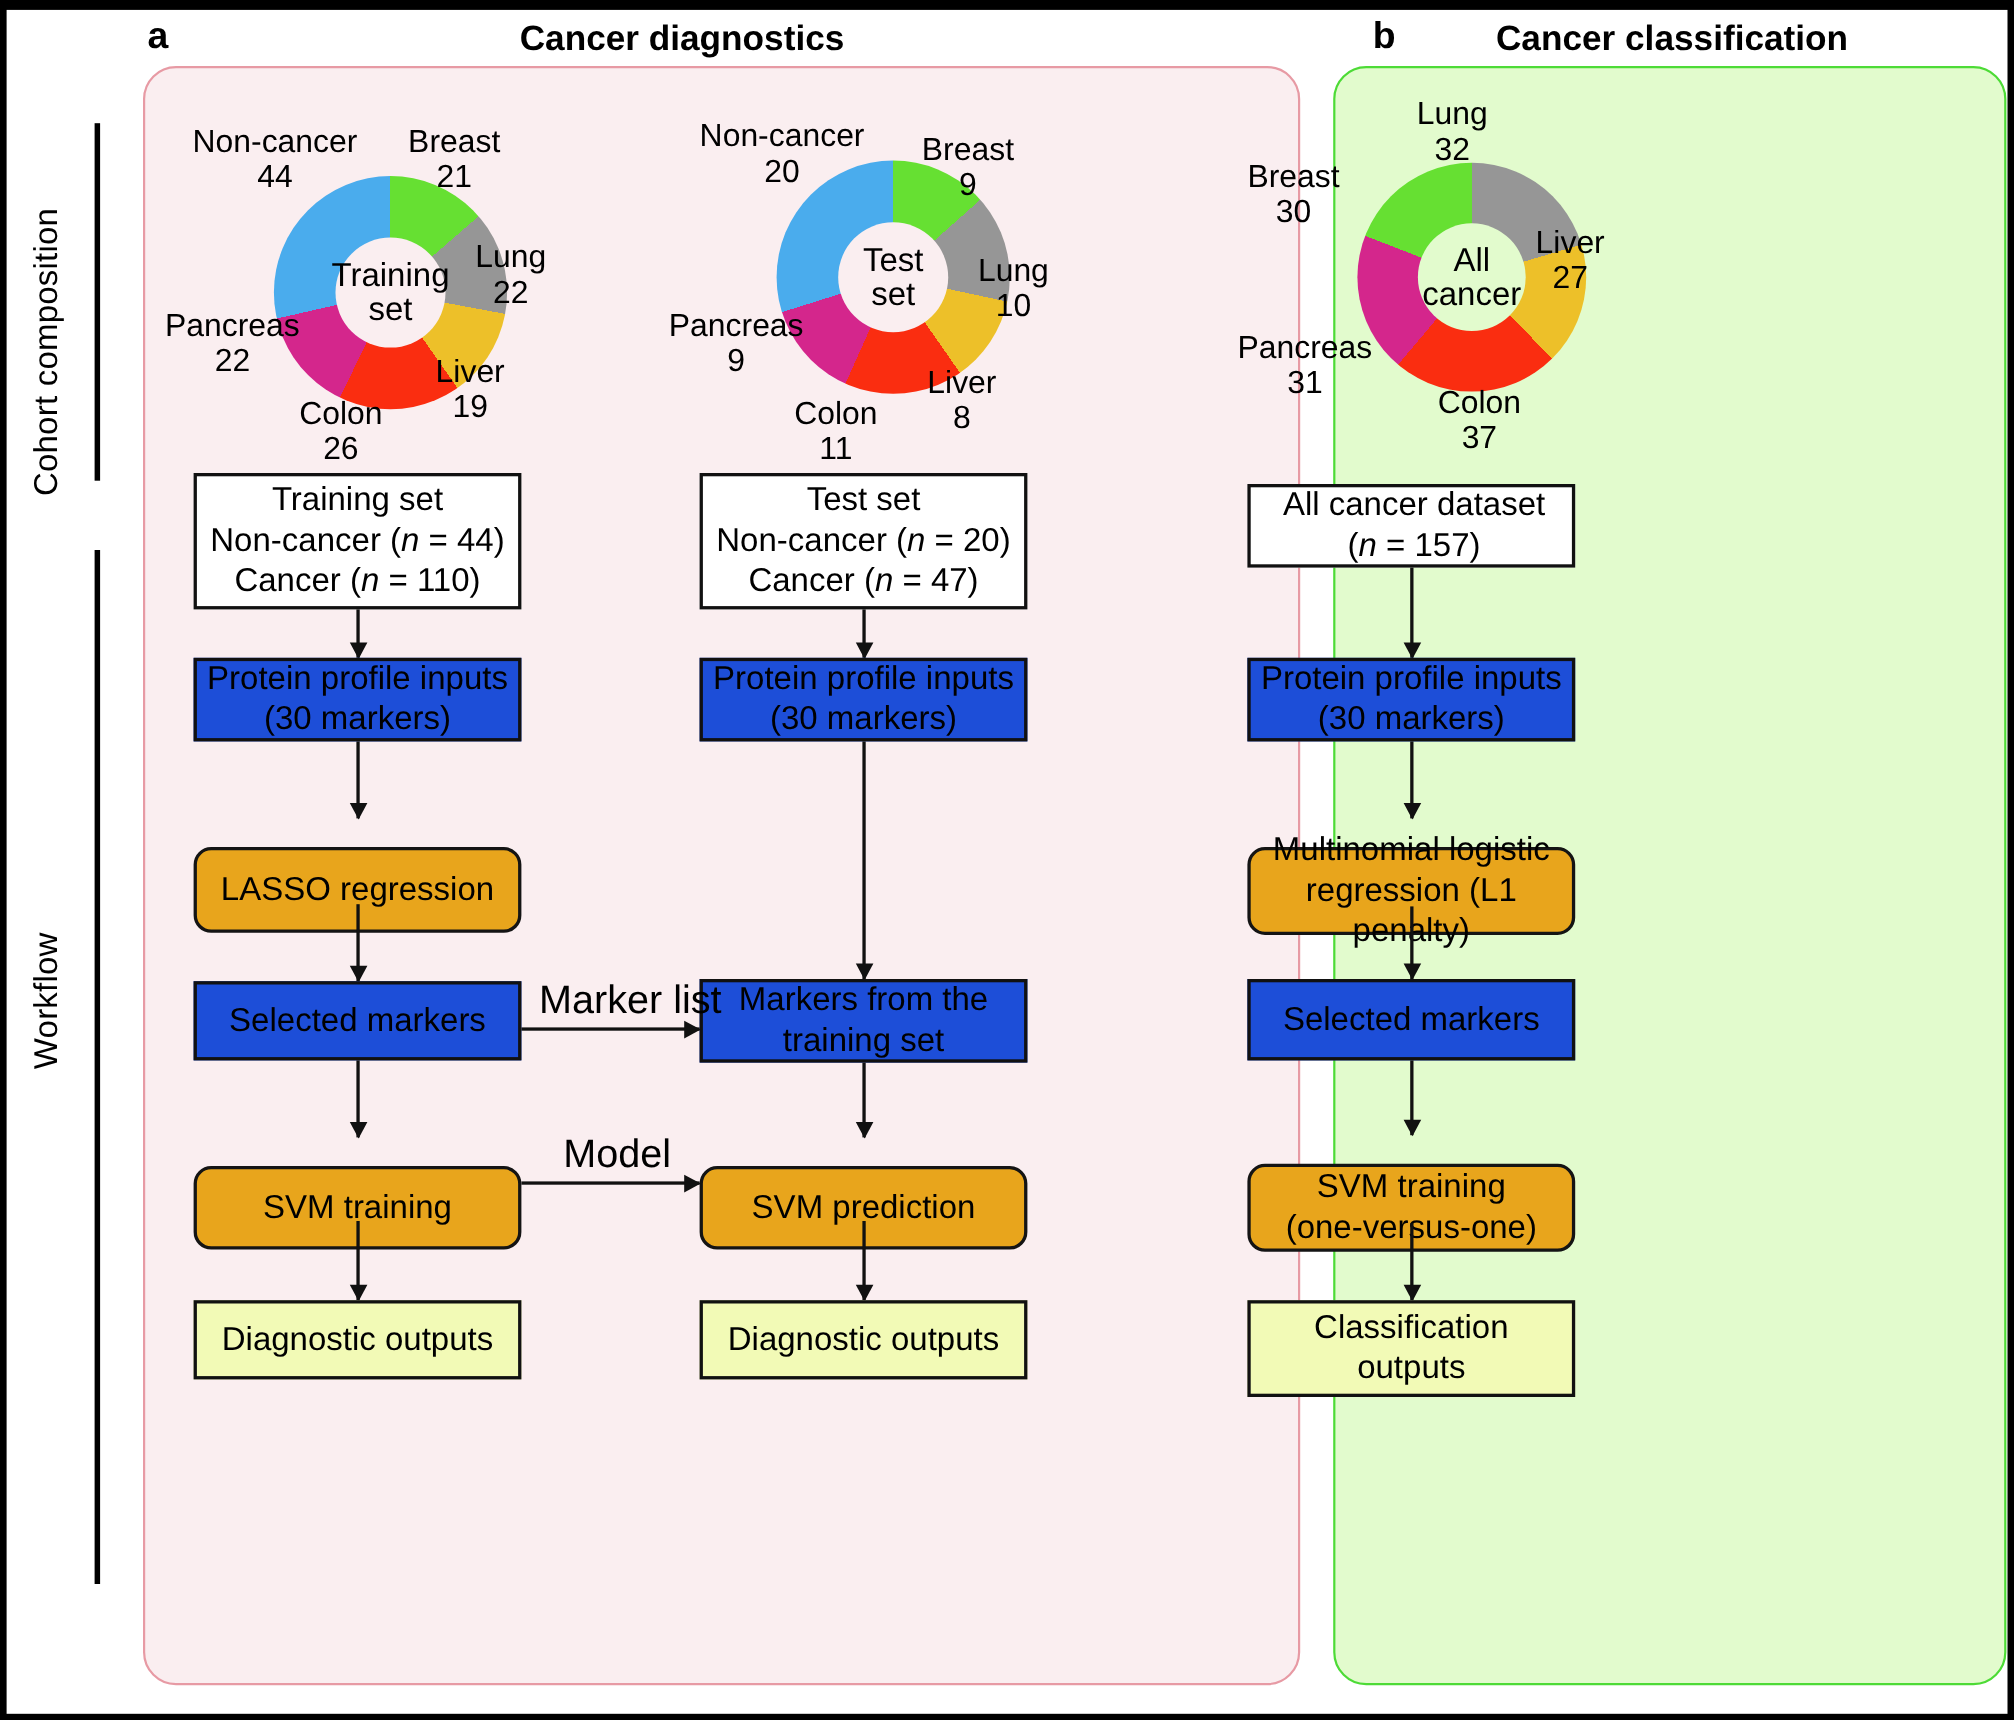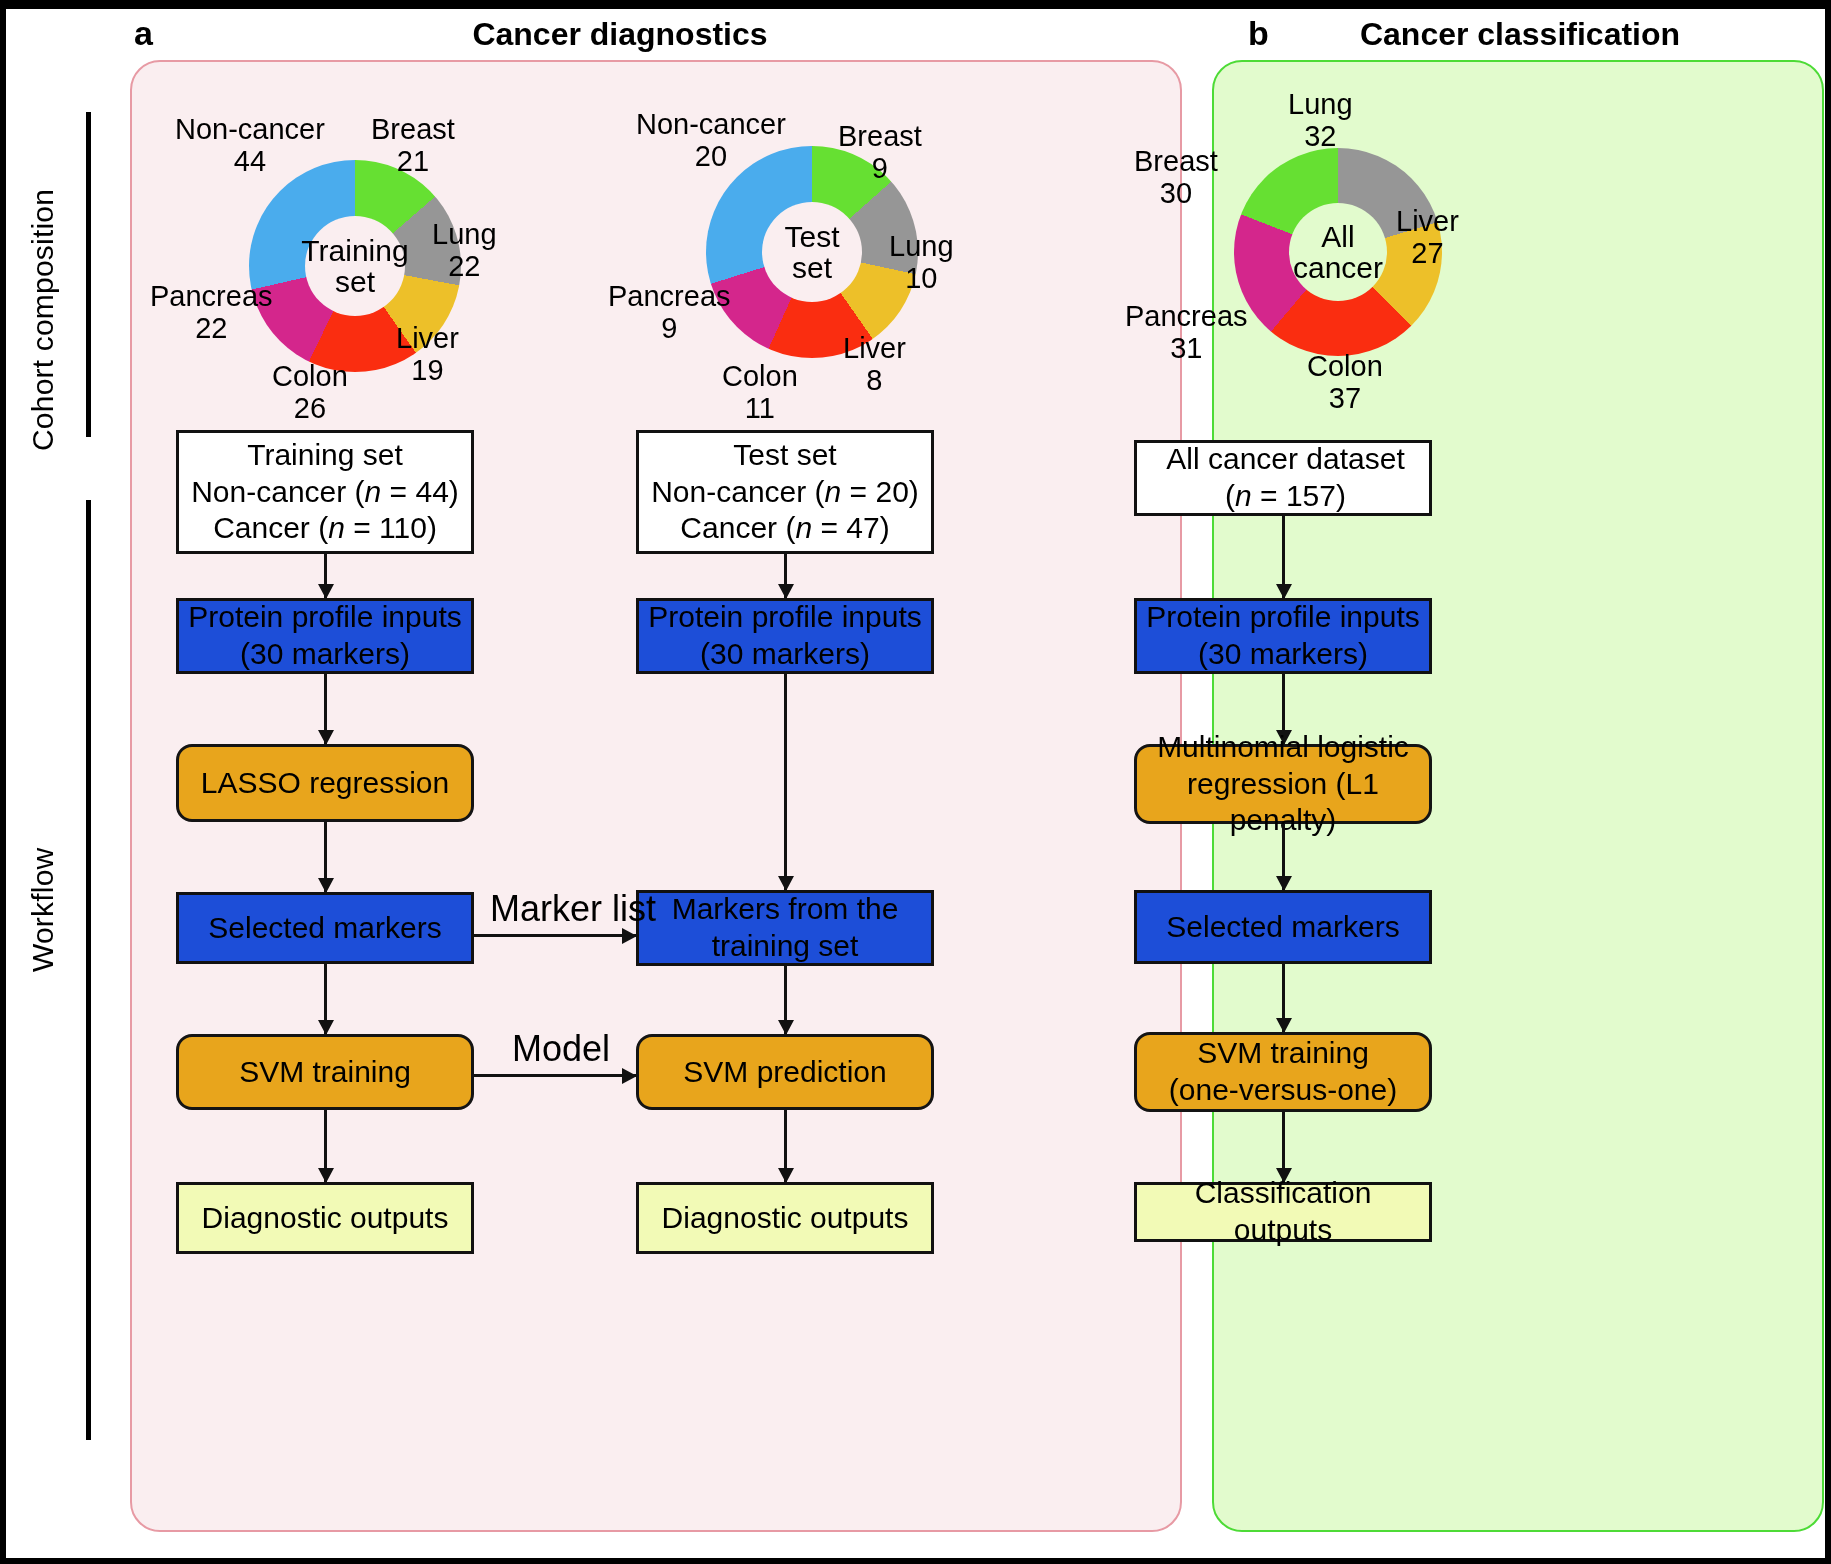--- a/index.html
+++ b/index.html
@@ -52,21 +52,21 @@
     border:3px solid #111;
     display:flex;flex-direction:column;
     align-items:center;justify-content:center;
     text-align:center;
     font-size:30px;line-height:1.22;
     box-sizing:border-box;
     padding:4px 6px;
   }
   .box.white{background:#ffffff;}
   .box.bluish{background:#1d4ed8;}
-  .box.orange{background:#e8a51c;border-radius:16px;border:3px solid #141414;}
+  .box.orange{background:#e8a51c;border-radius:16px;border:3px solid #141414;margin-top:26px;}
   .box.yellow{background:#f2fab6;}
 
   .box .ital{font-style:italic;}
 
   
   .varrow{position:absolute;width:3px;background:#111;}
   .varrow::after{
     content:"";position:absolute;left:50%;bottom:-1px;
     transform:translateX(-50%);
     width:0;height:0;
@@ -285,15 +285,15 @@
   <div>Selected markers</div>
 </div>
 <div class="varrow" style="left:1282px;top:964px;height:68px;"></div>
 
 <div class="box orange" style="left:1134px;top:1032px;width:298px;height:80px;">
   <div>SVM training</div>
   <div>(one-versus-one)</div>
 </div>
 <div class="varrow" style="left:1282px;top:1112px;height:70px;"></div>
 
-<div class="box yellow" style="left:1134px;top:1182px;width:298px;height:60px;">
+<div class="box yellow" style="left:1134px;top:1182px;width:298px;height:88px;">
   <div>Classification outputs</div>
 </div>
 
 </body></html>

